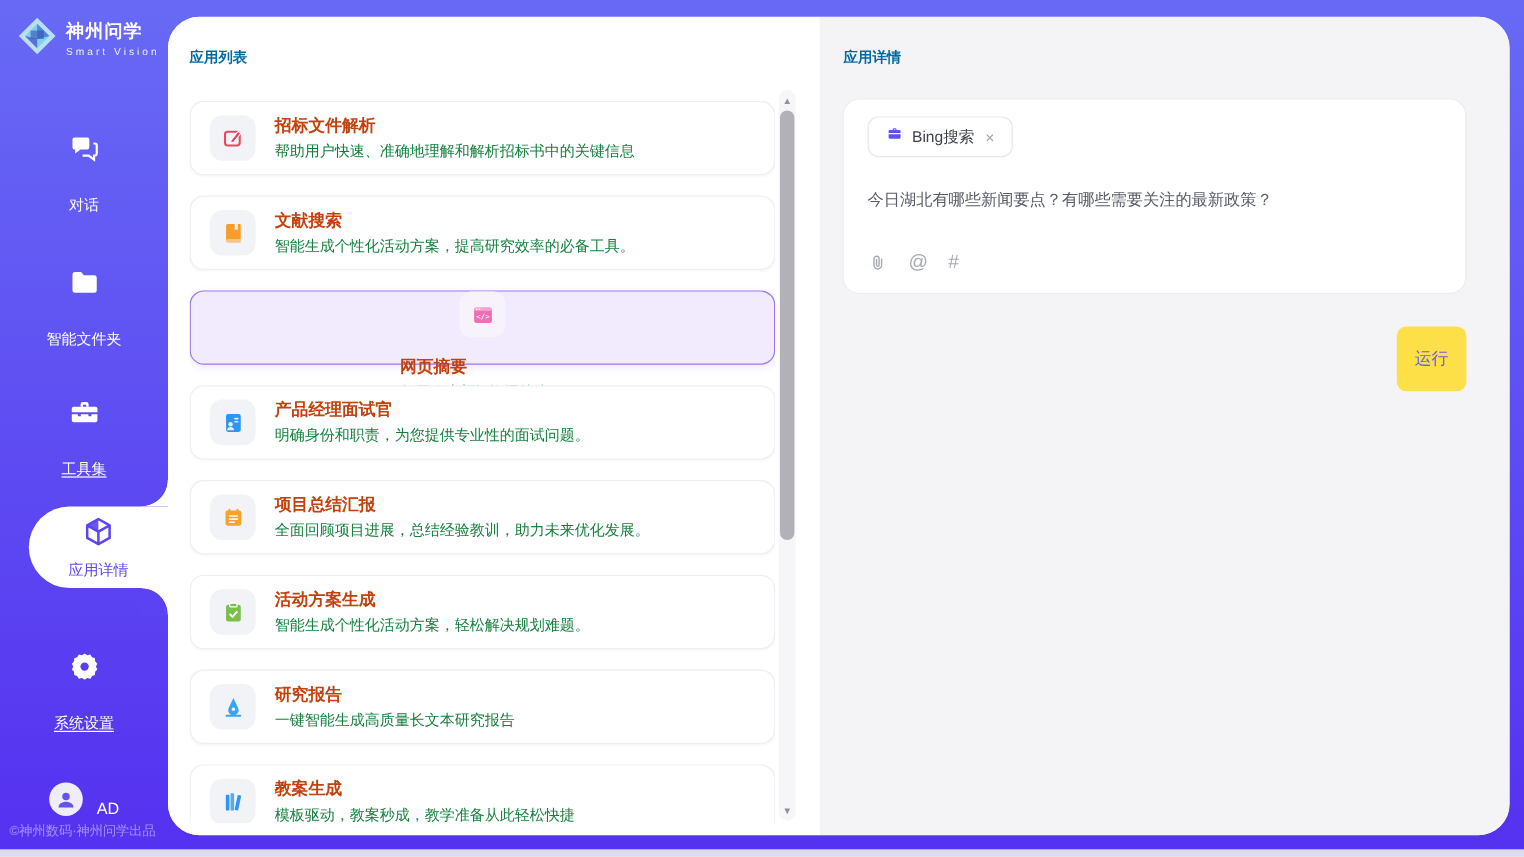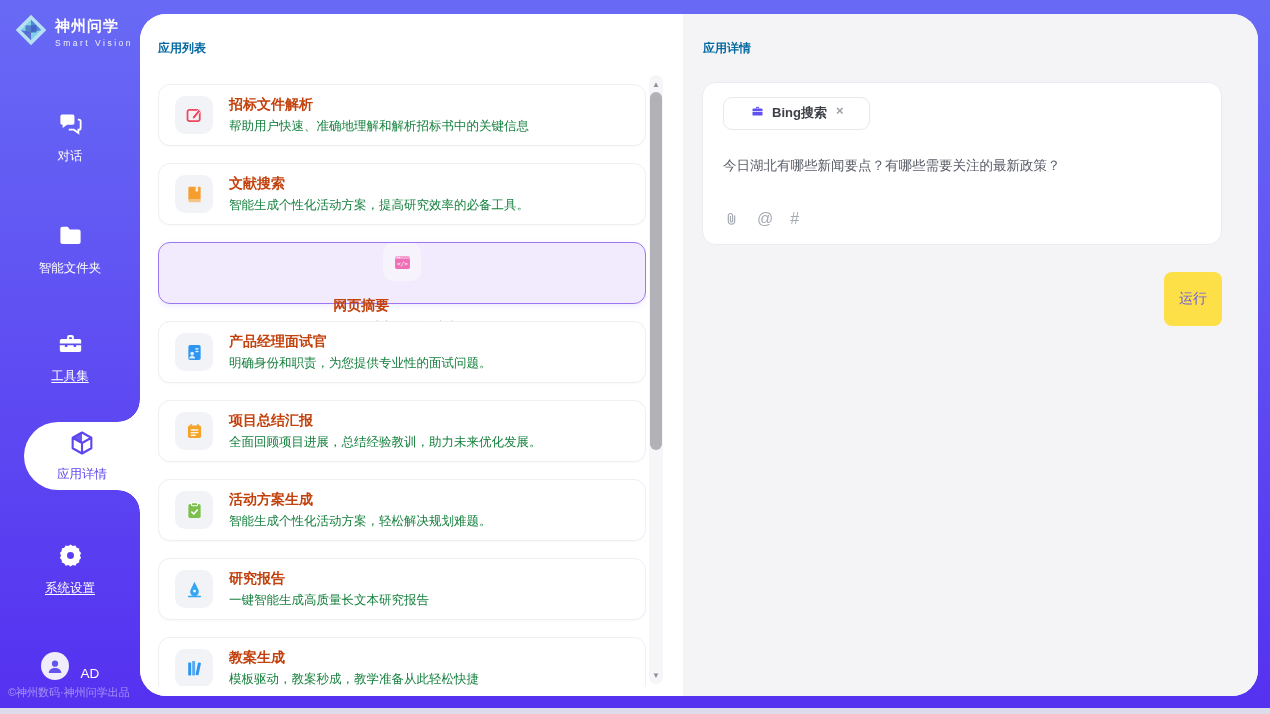--- a/index.html
+++ b/index.html
@@ -10,21 +10,21 @@
   .bottom-strip { position:absolute; left:0; top:708px; width:1270px; height:6px; background:#dcdcea; }
 
   
   .sidebar { position:absolute; left:0; top:0; width:140px; height:700px; }
   .brand { position:absolute; left:14px; top:13px; display:flex; align-items:center; gap:7px; }
   .brand-text { display:flex; flex-direction:column; }
   .brand-name { color:#fff; font-size:15px; font-weight:bold; letter-spacing:1px; }
   .brand-sub { color:rgba(255,255,255,.9); font-size:8.5px; letter-spacing:2.5px; margin-top:2px; }
 
   .nav-item { position:absolute; left:0; right:0; display:flex; flex-direction:column;
-    align-items:center; gap:7px; color:#fff; cursor:pointer; }
+    align-items:center; gap:21px; color:#fff; cursor:pointer; }
   .nav-label { font-size:12.5px; }
   .nav-label.u { text-decoration:underline; text-underline-offset:2px; }
   .nav-item:nth-child(1){ top:110px; }
   .nav-item:nth-child(2){ top:222px; }
   .nav-item:nth-child(3){ top:330px; }
   .nav-item:nth-child(4){ top:422px; }
   .nav-item:nth-child(5){ top:542px; }
   .nav-item.active { left:24px; right:0; top:422px; height:68px; background:#fff;
     border-radius:34px 0 0 34px; justify-content:center; gap:5px; color:#5b46f0; }
   .nav-item.active::before { content:''; position:absolute; right:0; top:-22px; width:22px; height:22px;
@@ -65,22 +65,22 @@
     display:flex; align-items:center; justify-content:center; cursor:pointer; }
   .sb-arrow.up { top:2px; } .sb-arrow.down { bottom:2px; }
   .sb-thumb { position:absolute; left:1px; top:17px; width:12px; height:358px;
     background:#b1b1b7; border-radius:6px; cursor:pointer; }
 
   
   .detail-section { position:relative; flex:1; background:#f4f4f6; }
   .detail-section .section-title { position:absolute; left:20px; top:26px; }
   .prompt-card { position:absolute; left:19px; top:68px; width:520px; height:163px; background:#fff;
     border:1px solid #ececf0; border-radius:14px; padding:14px 20px; display:flex; flex-direction:column; }
-  .tool-tag { display:inline-flex; gap:7px; align-self:flex-start;
-    padding:6px 26px; border:1px solid #e7e7ec; border-radius:9px; background:#fff; cursor:default;font-weight:bold; }
+  .tool-tag { display:inline-flex; align-items:center; gap:7px; align-self:flex-start;
+    padding:6px 14px; border:1px solid #e7e7ec; border-radius:9px; background:#fff; cursor:default; }
   .tool-tag-label { font-size:13px; color:#3c3f46; }
   .tool-tag-close { font-size:13px; color:#9b9ea6; margin-left:2px; cursor:pointer; line-height:1; }
   .prompt-text { margin-top:26px; font-size:13.5px; color:#585c66; line-height:1.5; flex:1; }
   .prompt-toolbar { display:flex; align-items:center; gap:17px; padding-bottom:2px; }
   .ptool { color:#a6aab2; font-size:16px; display:flex; align-items:center; cursor:pointer; }
   .run-row { position:absolute; left:19px; top:258px; width:520px; display:flex; justify-content:flex-end; }
   .run-btn { background:#fde047; color:#6d5ae8; font-size:14px; border:none; border-radius:8px;
     padding:18px 15px; cursor:pointer; font-family:Liberation Mono, monospace; }
 </style>
 </head>

